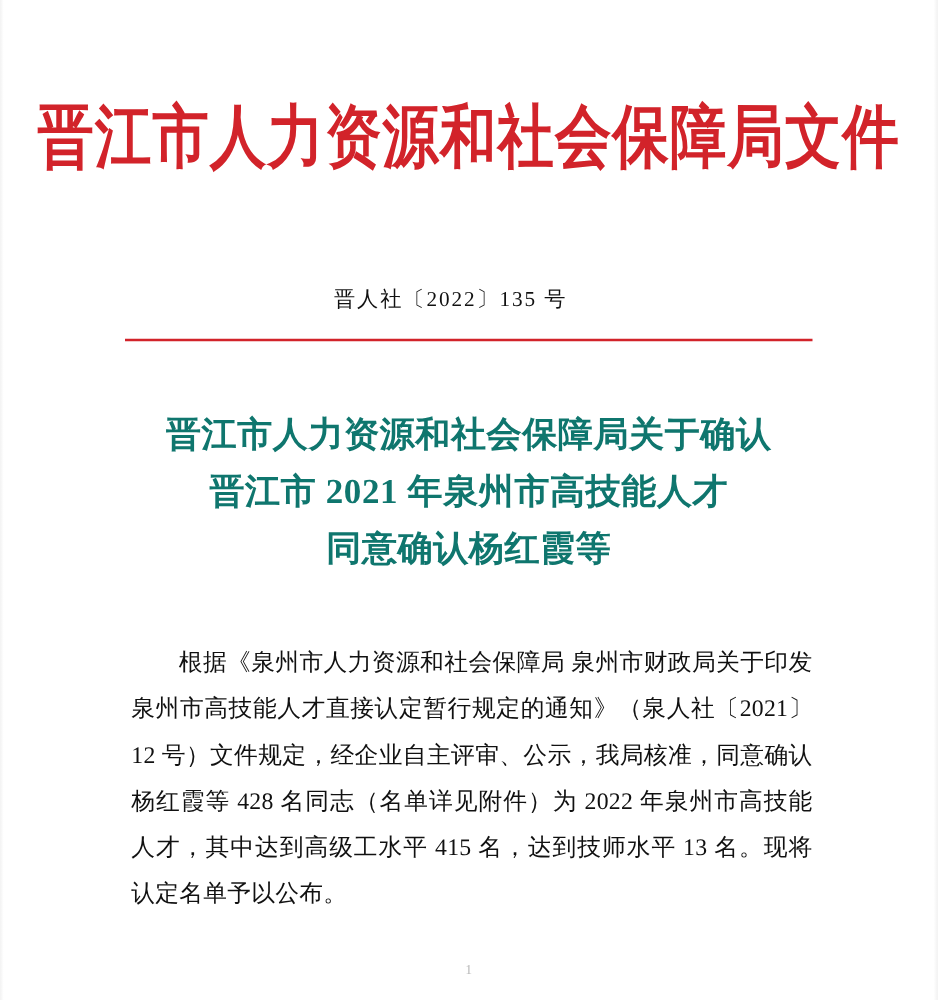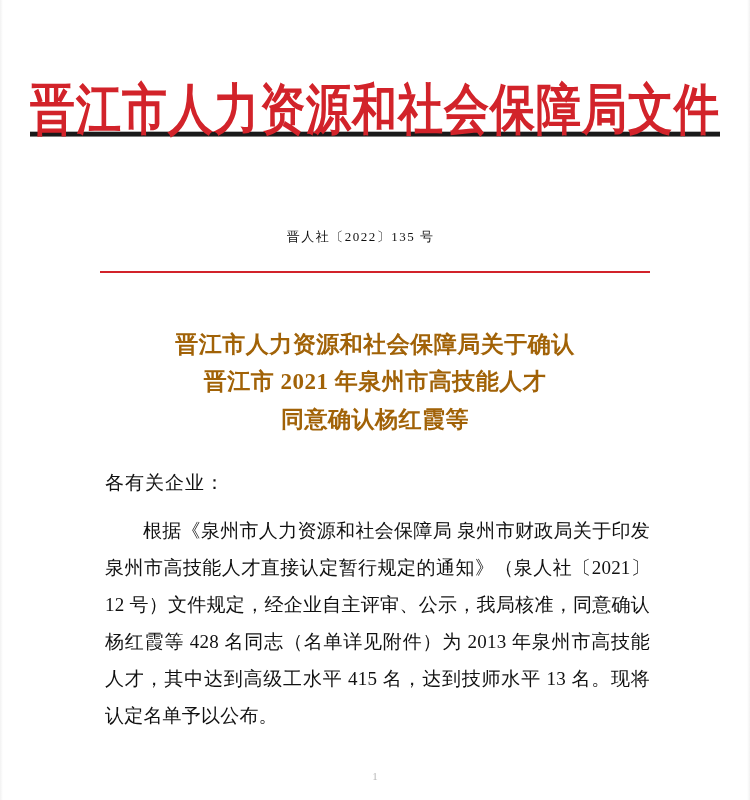--- a/index.html
+++ b/index.html
@@ -19,42 +19,41 @@
     box-sizing: border-box;
   }
 
   
   .masthead {
     position: absolute;
     top: 78px;
     left: 0;
     width: 750px;
     text-align: center;
-    text-decoration: underline;
   }
   .masthead-title {
     font-family: "Liberation Serif", "DejaVu Serif", serif;
     font-weight: bold;
     font-size: 45px;
     letter-spacing: 1px;
     color: #d2232a;
     line-height: 1.18;
     white-space: nowrap;
     transform: scaleY(1.22);
     transform-origin: center top;
   }
 
   
   .doc-number {
     position: absolute;
     top: 228px;
     left: 0;
     width: 721px;
     text-align: center;
-    font-size: 13px;
+    font-size: 17px;
     letter-spacing: 1.5px;
     color: #111;
   }
 
   
   .red-rule {
     position: absolute;
     top: 271px;
     left: 100px;
     width: 550px;
@@ -62,25 +61,25 @@
     background: #d2232a;
   }
 
   
   .doc-title {
     position: absolute;
     top: 326px;
     left: 105px;
     width: 540px;
     text-align: center;
-    font-size: 23px;
+    font-size: 28px;
     font-weight: bold;
     line-height: 1.62;
     letter-spacing: 0.5px;
-    color: #a16207;
+    color: #0f766e;
   }
   .doc-title .tline { display: block; white-space: nowrap; }
 
   
   .salutation {
     position: absolute;
     top: 470px;
     left: 105px;
     font-size: 19px;
     letter-spacing: 1px;
@@ -138,21 +137,20 @@
   <div class="doc-number">晋人社〔2022〕135 号</div>
 
   <div class="red-rule"></div>
 
   <div class="doc-title">
     <span class="tline">晋江市人力资源和社会保障局关于确认</span>
     <span class="tline">晋江市 2021 年泉州市高技能人才</span>
     <span class="tline">同意确认杨红霞等</span>
   </div>
 
-  <div class="salutation">各有关企业：</div>
 
   <div class="body-text">
-    <p>根据《泉州市人力资源和社会保障局  泉州市财政局关于印发泉州市高技能人才直接认定暂行规定的通知》（泉人社〔2021〕12 号）文件规定，经企业自主评审、公示，我局核准，同意确认杨红霞等 428 名同志（名单详见附件）为 2013 年泉州市高技能人才，其中达到高级工水平 415 名，达到技师水平 13 名。现将认定名单予以公布。</p>
+    <p>根据《泉州市人力资源和社会保障局  泉州市财政局关于印发泉州市高技能人才直接认定暂行规定的通知》（泉人社〔2021〕12 号）文件规定，经企业自主评审、公示，我局核准，同意确认杨红霞等 428 名同志（名单详见附件）为 2022 年泉州市高技能人才，其中达到高级工水平 415 名，达到技师水平 13 名。现将认定名单予以公布。</p>
   </div>
 
   <div class="page-marker">1</div>
 
 </div>
 
 </body></html>

